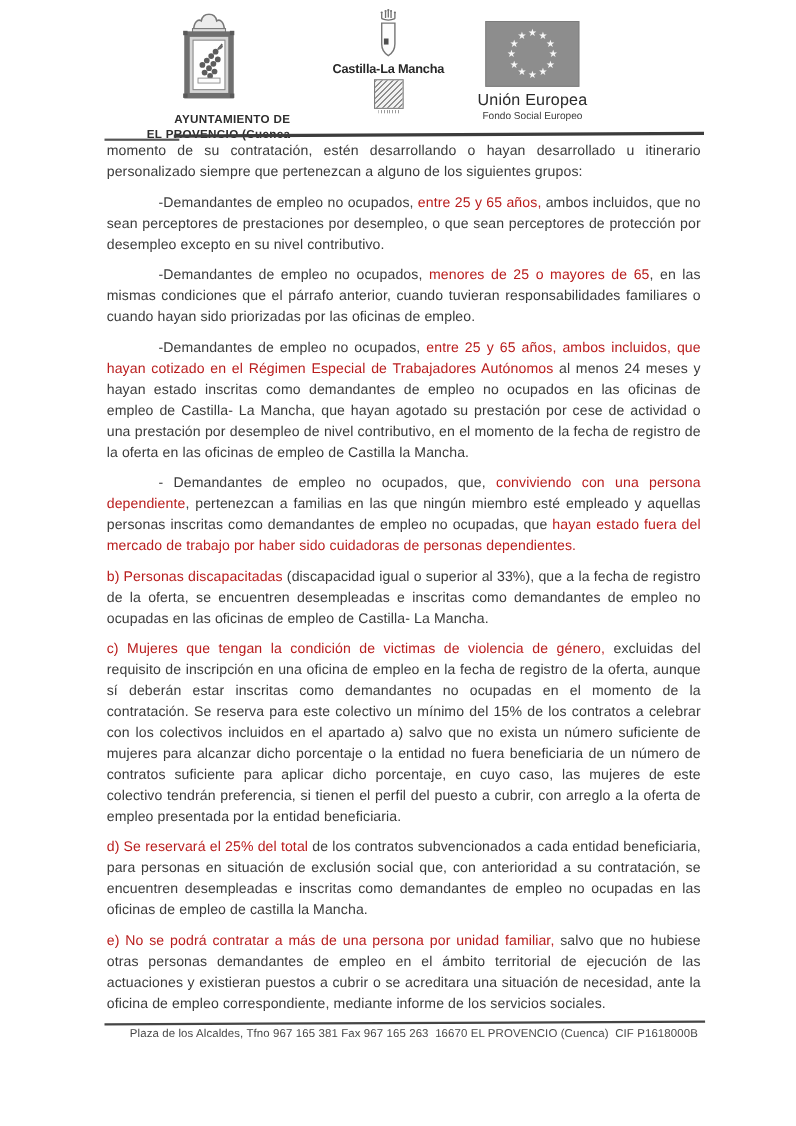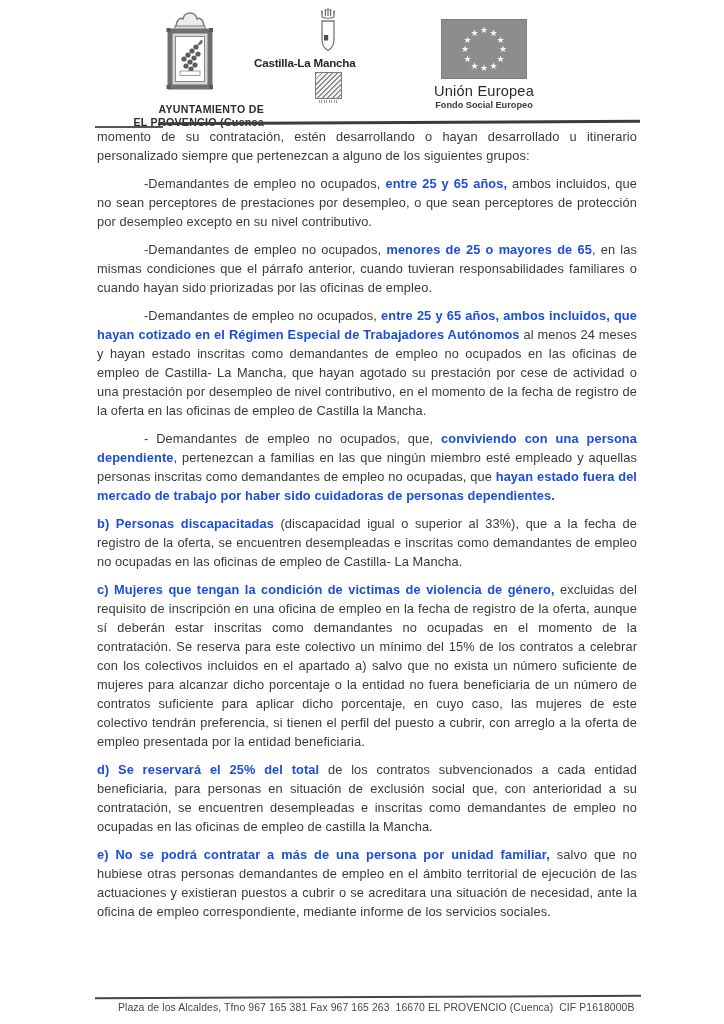--- a/index.html
+++ b/index.html
@@ -7,48 +7,48 @@
     width:724px;height:1024px;background:#ffffff;position:relative;overflow:hidden;
     font-family:"Liberation Sans","DejaVu Sans",sans-serif;color:#3a3a3a;
   }
   .page{position:absolute;inset:0;background:#fff;}
 
   
   .coa-block{position:absolute;left:116px;top:12px;width:148px;text-align:right;}
   .coa-block svg{display:block;margin:0 auto;}
   .coa-caption{margin-top:7px;font-weight:bold;font-size:10.6px;line-height:13px;color:#2d2d2d;letter-spacing:.3px;}
 
-  .clm-block{position:absolute;left:254px;top:8px;width:148px;}
+  .clm-block{position:absolute;left:279px;top:8px;width:148px;text-align:center;}
   .clm-block svg{display:block;margin:0 auto;}
   .clm-name{font-weight:bold;font-size:11.6px;color:#282828;margin-top:1px;letter-spacing:-.2px;}
   .hatch{width:25px;height:25px;margin:3px auto 1px;border:1px solid #7d7d7d;
          background:repeating-linear-gradient(135deg,#8f8f8f 0 1.3px,#f2f2f2 1.3px 3.6px);}
   .hatch-sub{width:19px;height:3px;margin:0 auto 4px;
          background:repeating-linear-gradient(90deg,#9a9a9a 0 1px,transparent 1px 2.5px);}
   .clm-dept{font-size:9px;line-height:11.5px;color:#4a4a4a;}
 
   .eu-block{position:absolute;left:404px;top:19px;width:160px;text-align:center;}
   .eu-flag{display:block;margin:0 auto;}
   .eu-name{font-weight:normal;font-size:14.6px;color:#2a2a2a;margin-top:4px;letter-spacing:.2px;}
-  .eu-sub{font-weight:bold;font-size:9.2px;color:#3b3b3b;margin-top:1px;}
+  .eu-sub{font-weight:normal;font-size:9.2px;color:#3b3b3b;margin-top:1px;}
   .stars text{fill:#f7f7f7;font-size:9px;text-anchor:middle;dominant-baseline:central;}
 
   .hdr-rule-main{position:absolute;top:121px;left:158px;width:482px;height:2.6px;background:#3c3c3c;transform:rotate(-.3deg);}
   .hdr-rule-left{position:absolute;top:126px;left:95px;width:68px;height:1.7px;background:#565656;}
 
   
   main.doc{position:absolute;top:127px;left:97px;width:540px;
     font-size:12.8px;line-height:19px;text-align:justify;color:#3a3a3a;
     letter-spacing:.1px;hyphens:none;}
   p.para{margin:0 0 9px;}
   p.para.indent{text-indent:47px;}
-  .b{font-weight:bold;color:#1d4ed8;}
+  .b{font-weight:normal;color:#b91c1c;}
 
   
-  .ftr{position:absolute;left:95px;top:996px;width:546px;}
+  .ftr{position:absolute;left:95px;top:929px;width:546px;}
   .ftr-rule{height:1.8px;background:#454545;transform:rotate(-.25deg);}
   .ftr-text{margin-top:4px;padding-left:23px;font-size:10.4px;color:#474747;white-space:pre;letter-spacing:.1px;}
 </style>
 </head>
 <body>
 
 <div class="page">
 
   <header>
 

